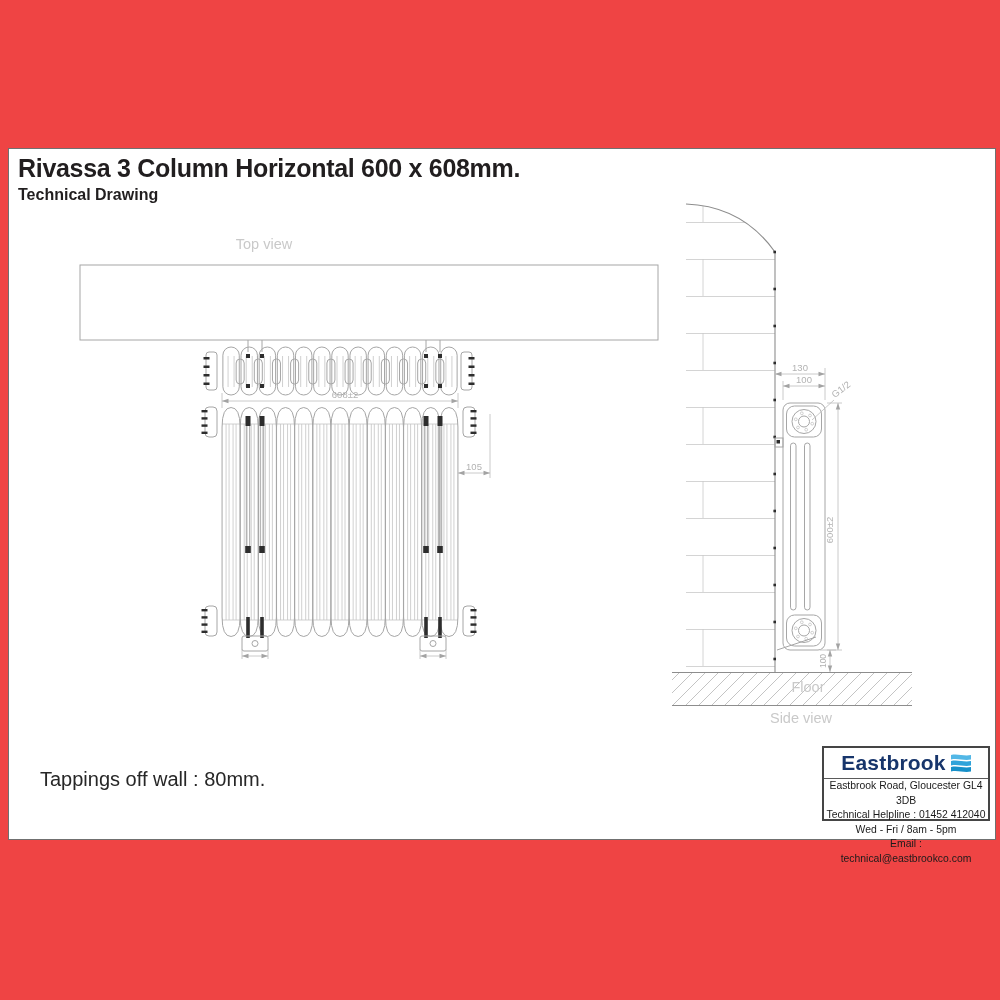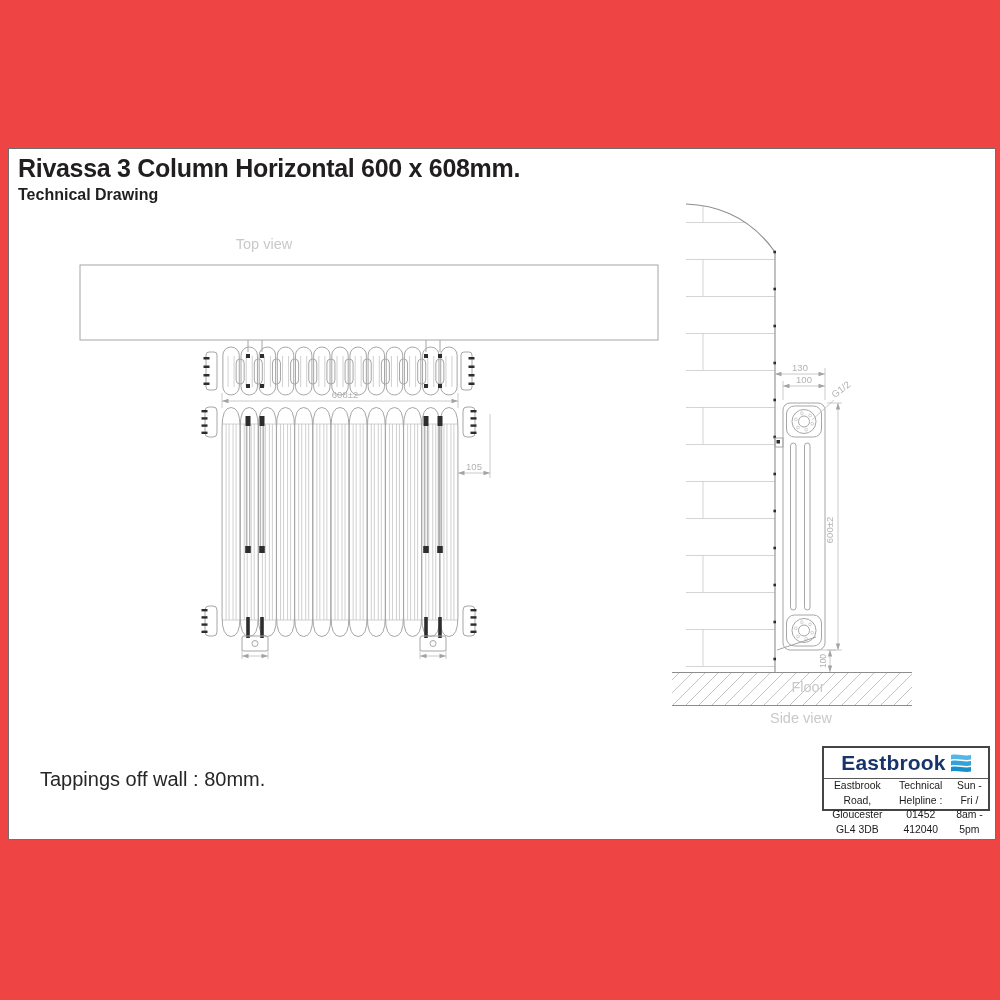--- a/index.html
+++ b/index.html
@@ -16,27 +16,27 @@
   .lnl{stroke:#c4c4c4;stroke-width:.8;fill:none;}
   .lnd{stroke:#8d8d8d;stroke-width:1.1;fill:none;}
   .pb{stroke:#c9c9c9;stroke-width:.8;fill:none;}
   .dl{stroke:#bcbcbc;stroke-width:.8;fill:none;}
   .arr{fill:#a3a3a3;stroke:none;}
   .dk{fill:#2d2d2d;stroke:none;}
   .dim{fill:#b2b2b2;font-size:9.5px;font-family:"Liberation Sans",sans-serif;}
   .dimS{font-size:8.5px;}
   .lbl{fill:#c9c9c9;font-size:14.5px;font-family:"Liberation Sans",sans-serif;}
   
-  .logo-box{position:absolute;left:822px;top:746px;width:168px;height:65px;border:2px solid #454545;
+  .logo-box{position:absolute;left:822px;top:746px;width:168px;height:75px;border:2px solid #454545;
             box-sizing:border-box;background:#fff;display:flex;flex-direction:column;align-items:center;}
   .logo-row{display:flex;align-items:center;justify-content:center;gap:5px;width:100%;
             padding:3px 0 3px 0;border-bottom:1px solid #5a5a5a;box-sizing:border-box;}
   .brand{font-size:21px;font-weight:700;color:#17356b;letter-spacing:.2px;}
   .brand-icon{width:20px;height:18px;}
-  .contact{display:flex;flex-direction:row;justify-content:center;flex:1;width:100%;}
+  .contact{display:flex;flex-direction:column;justify-content:center;flex:1;width:100%;}
   .contact-line{font-size:10.4px;color:#1b1b1b;text-align:center;line-height:14.6px;}
 </style>
 </head>
 <body>
 
 <div class="page">
   <div class="frame"></div>
   <div class="title">Rivassa 3 Column Horizontal 600 x 608mm.</div>
   <div class="subtitle">Technical Drawing</div>
 
@@ -399,16 +399,17 @@
       <span class="brand">Eastbrook</span>
       <svg class="brand-icon" viewBox="0 0 20 18">
         <path d="M0,1 C7,-0.5 13,2.5 20,1 L20,5.5 C13,7 7,4 0,5.5 Z" fill="#52b7e6"></path>
         <path d="M0,7 C7,5.5 13,8.5 20,7 L20,11.5 C13,13 7,10 0,11.5 Z" fill="#2fa3da"></path>
         <path d="M0,13 C7,11.5 13,14.5 20,13 L20,17.5 C13,19 7,16 0,17.5 Z" fill="#1790c9"></path>
       </svg>
     </div>
     <div class="contact">
       <div class="contact-line">Eastbrook Road, Gloucester GL4 3DB</div>
       <div class="contact-line">Technical Helpline : 01452 412040</div>
-      <div class="contact-line">Sun - Fri / 8am - 5pm</div>
+      <div class="contact-line">Wed - Fri / 8am - 5pm</div>
+      <div class="contact-line">Email : technical@eastbrookco.com</div>
     </div>
   </div>
 </div>
 
 </body></html>

